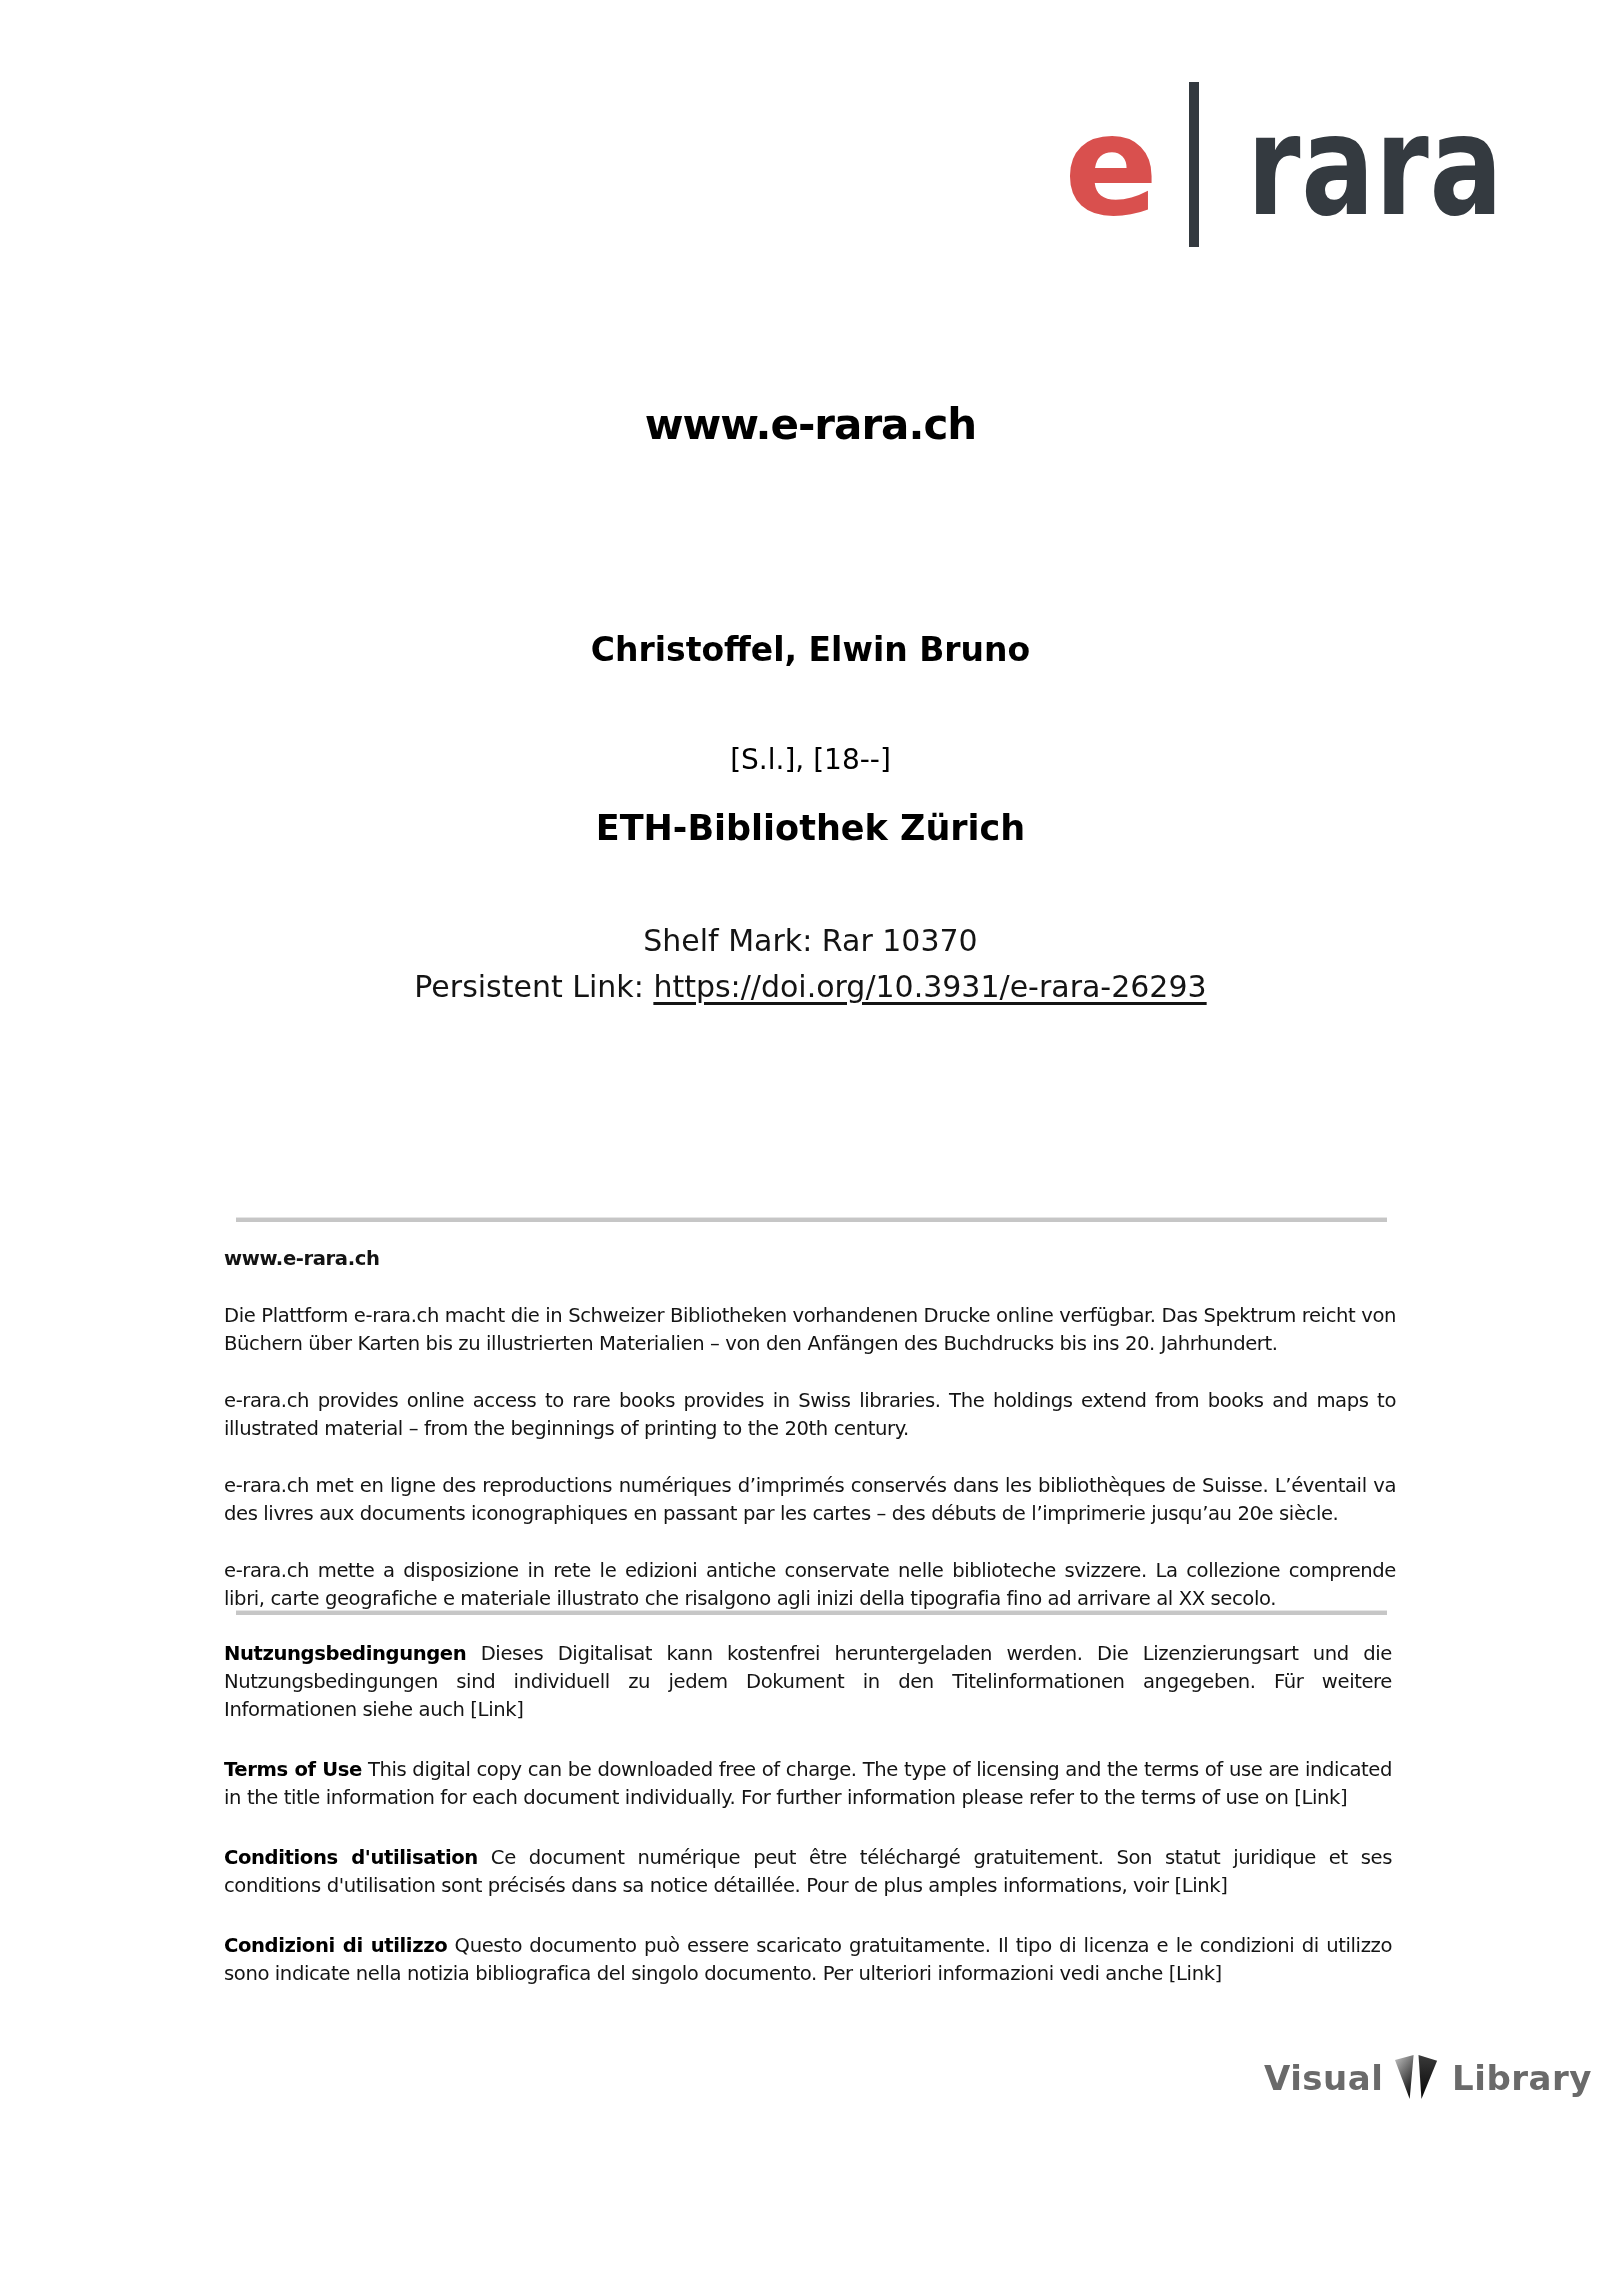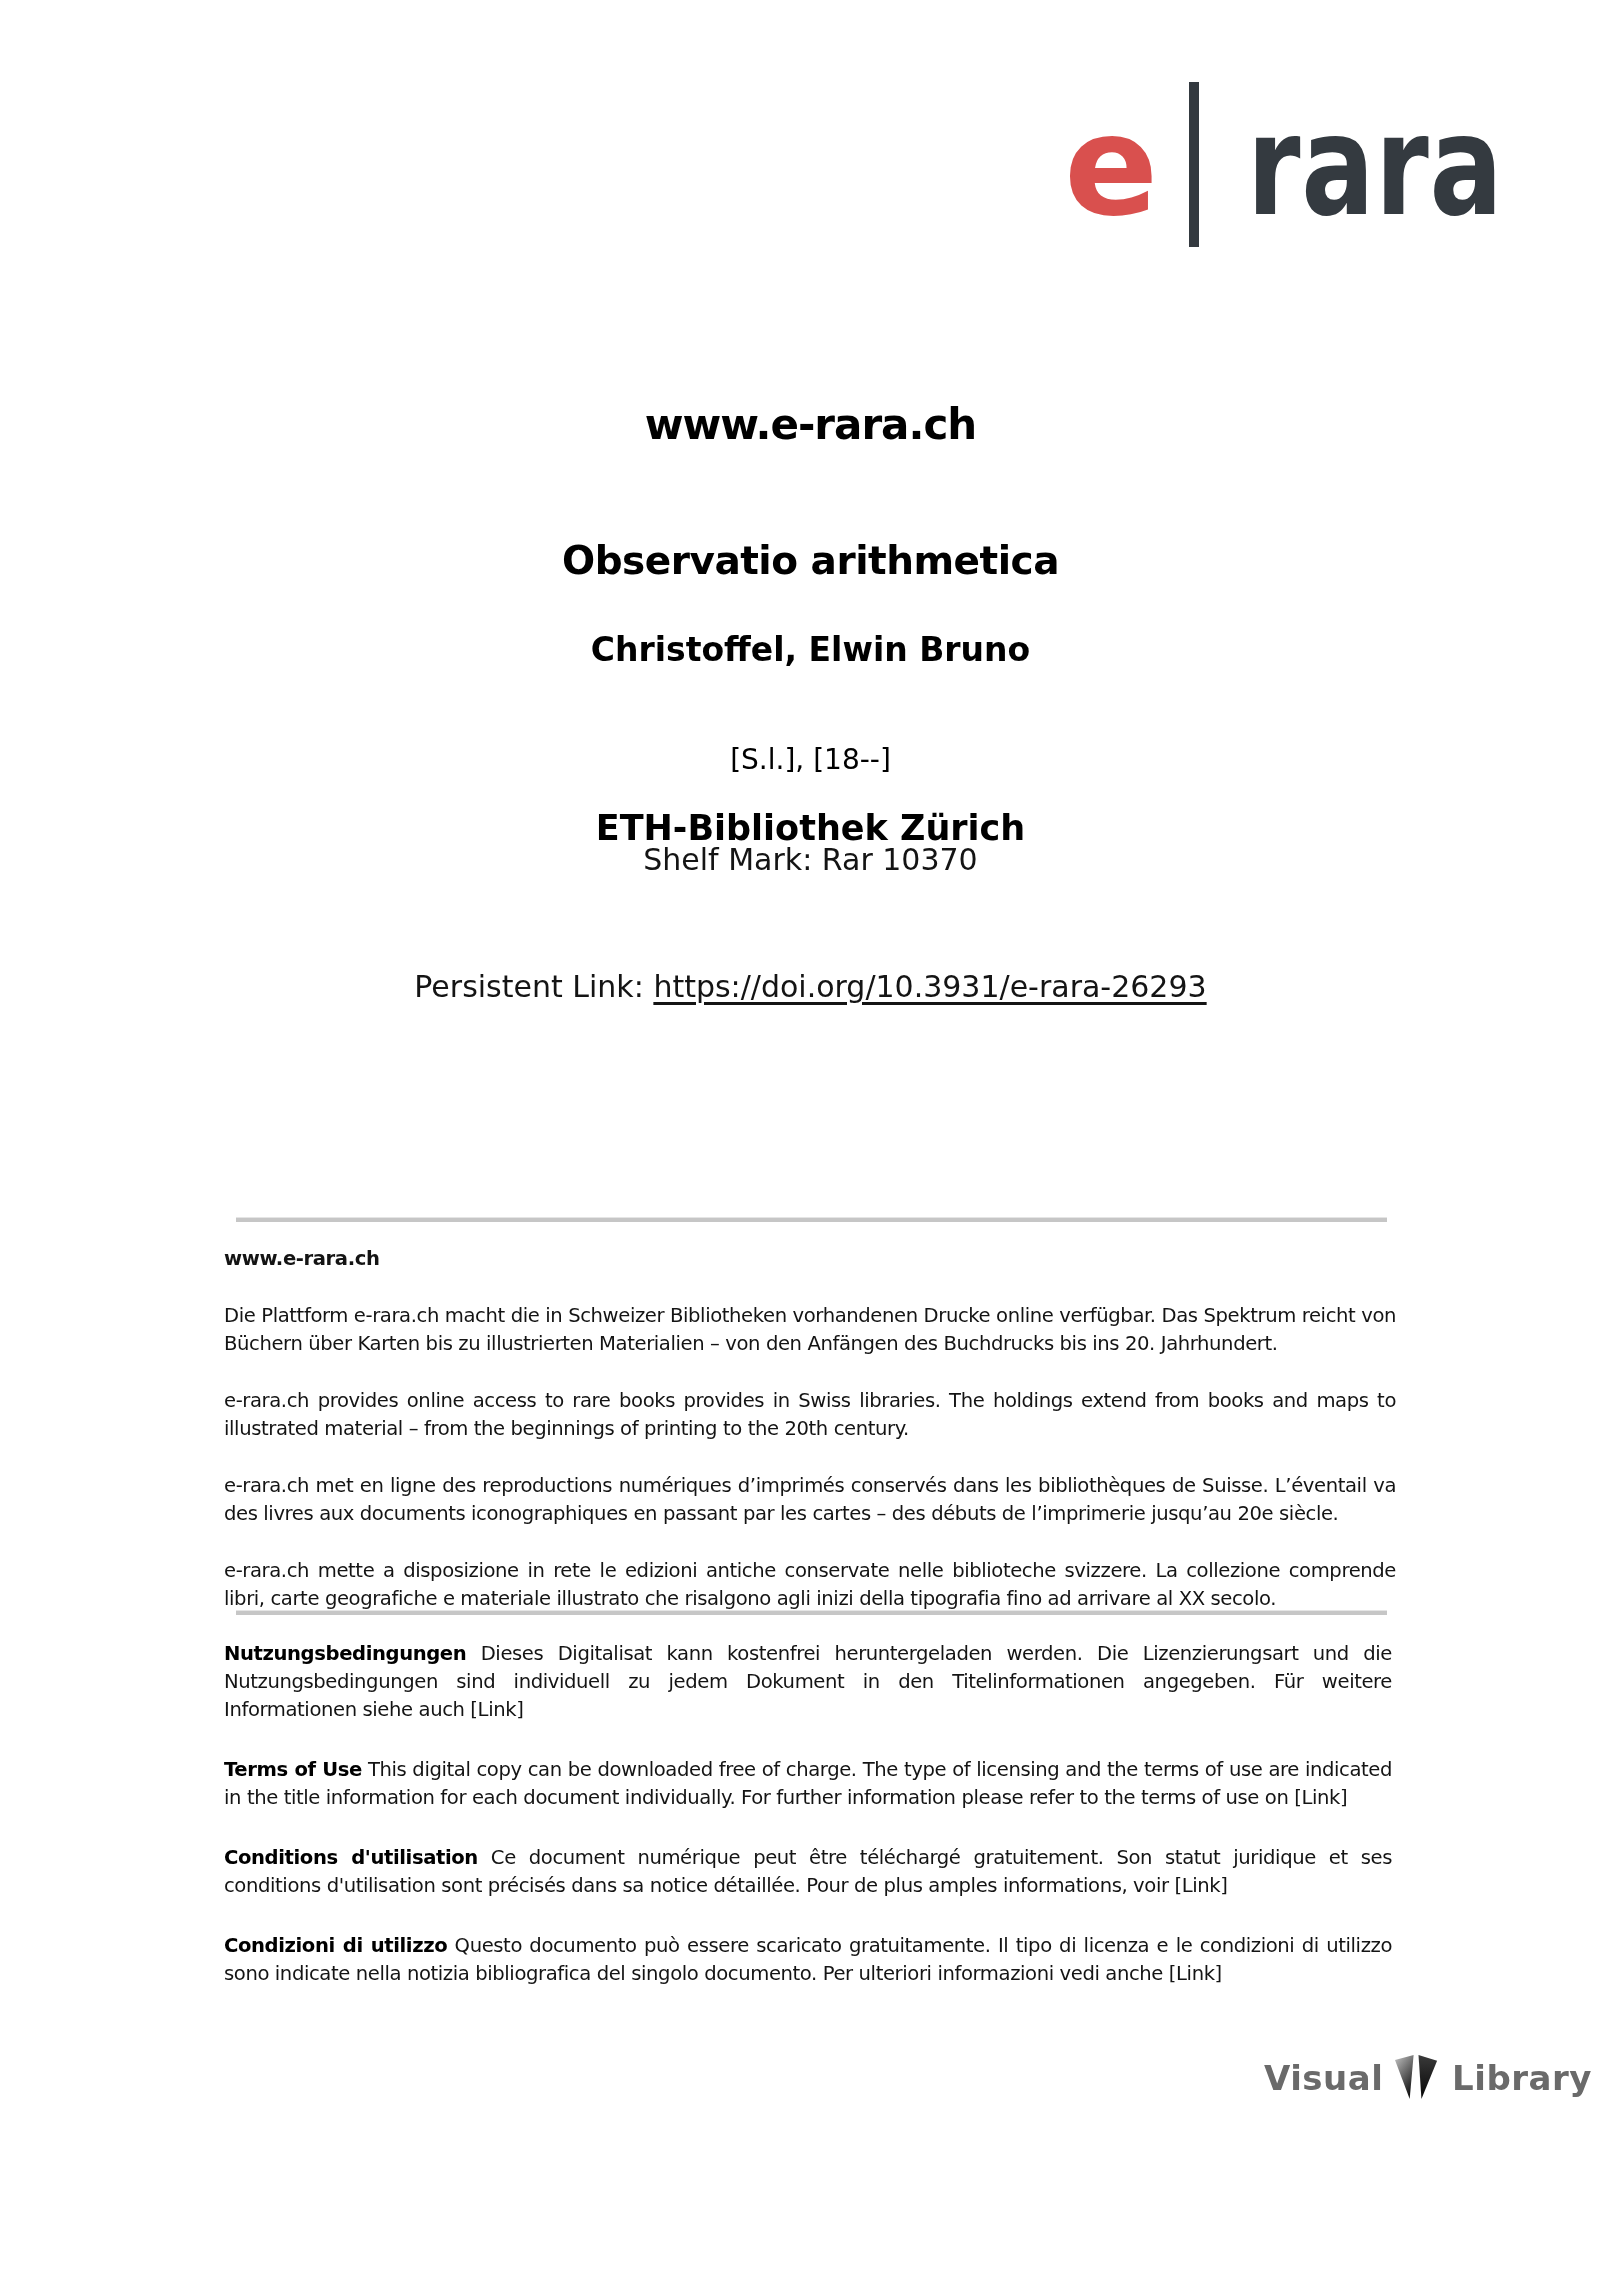--- a/index.html
+++ b/index.html
@@ -26,21 +26,21 @@
     transform:scaleX(0.78); transform-origin:left center; letter-spacing:1px;
   }
 
   
   .center { position:absolute; left:0; width:100%; text-align:center; white-space:nowrap; }
   .site-title   { top:400px; font-size:42px; font-weight:bold; letter-spacing:-1px; color:#000; }
   .doc-title    { top:538px; font-size:39px; font-weight:bold; letter-spacing:-0.5px; color:#000; }
   .doc-author   { top:630px; font-size:33px; font-weight:bold; color:#000; }
   .doc-imprint  { top:703px; font-size:28px; font-weight:normal; color:#000;margin-top:40px; }
   .lib-name     { top:808px; font-size:35px; font-weight:bold; color:#000; }
-  .shelf-mark   { top:842px; font-size:30px; color:#141414; }
+  .shelf-mark   { top:923px; font-size:30px; color:#141414; }
   .persistent   { top:937px; font-size:30px; color:#141414;margin-top:32px; }
   .persistent a { color:#141414; text-decoration:underline; text-underline-offset:4.9px; }
 
   
   .divider {
     position:absolute; left:236px; width:1151px; height:3.9px;
     background:var(--divider-gray,#c6c6c6); border-top:1px solid #e5e5e5;
   }
   .divider-1 { top:1217px; }
   .divider-2 { top:1610px; }
@@ -72,21 +72,20 @@
 
 <div class="page">
 
   <div>
     <span class="logo-e">e</span>
     <span class="logo-bar"></span>
     <span class="logo-word">rara</span>
   </div>
 
   <div class="center site-title">www.e-rara.ch</div>
-  <div class="center doc-title">Observatio arithmetica</div>
   <div class="center doc-author">Christoffel, Elwin Bruno</div>
   <div class="center doc-imprint">[S.l.], [18--]</div>
   <div class="center lib-name">ETH-Bibliothek Zürich</div>
   <div class="center shelf-mark">Shelf Mark: Rar 10370</div>
   <div class="center persistent">
     <span>Persistent Link: </span><a href="#">https://doi.org/10.3931/e-rara-26293</a>
   </div>
 
   <div class="divider divider-1"></div>
 

